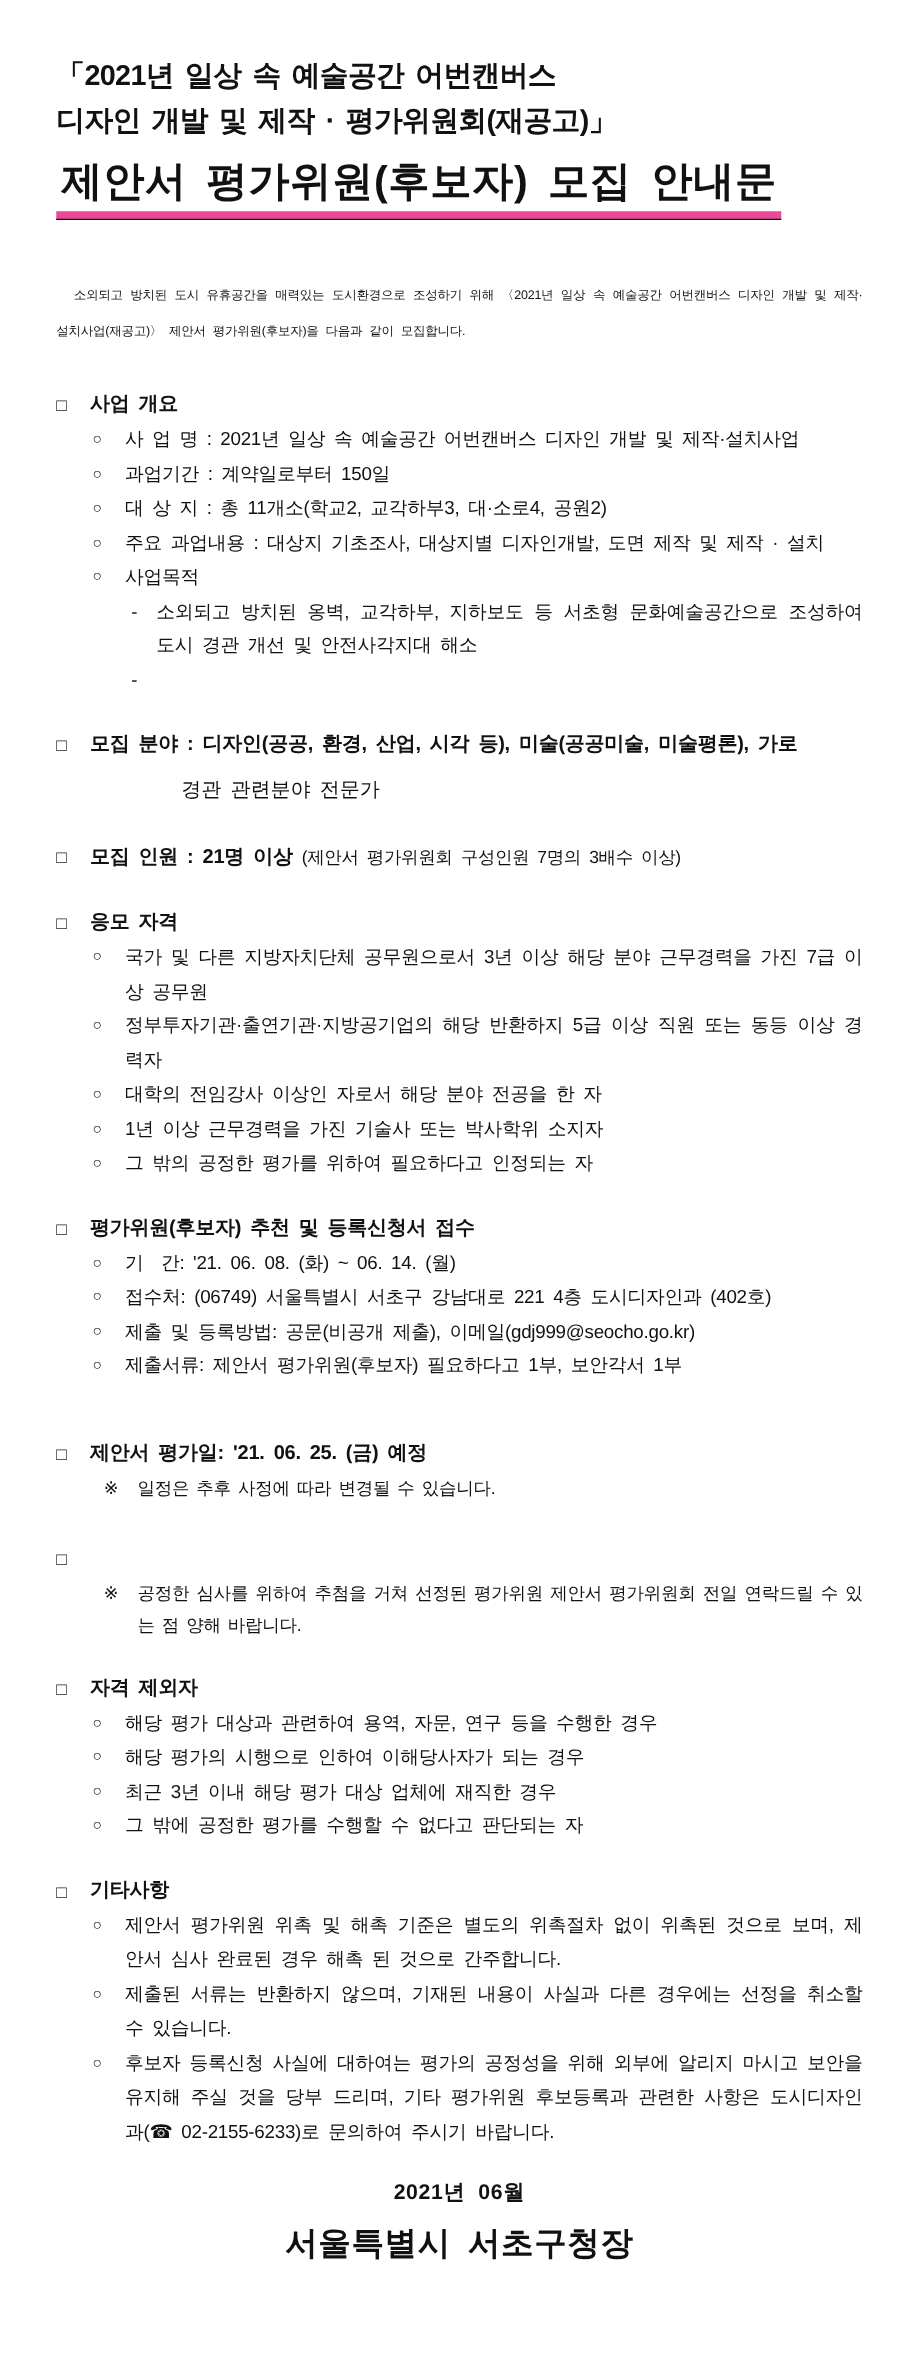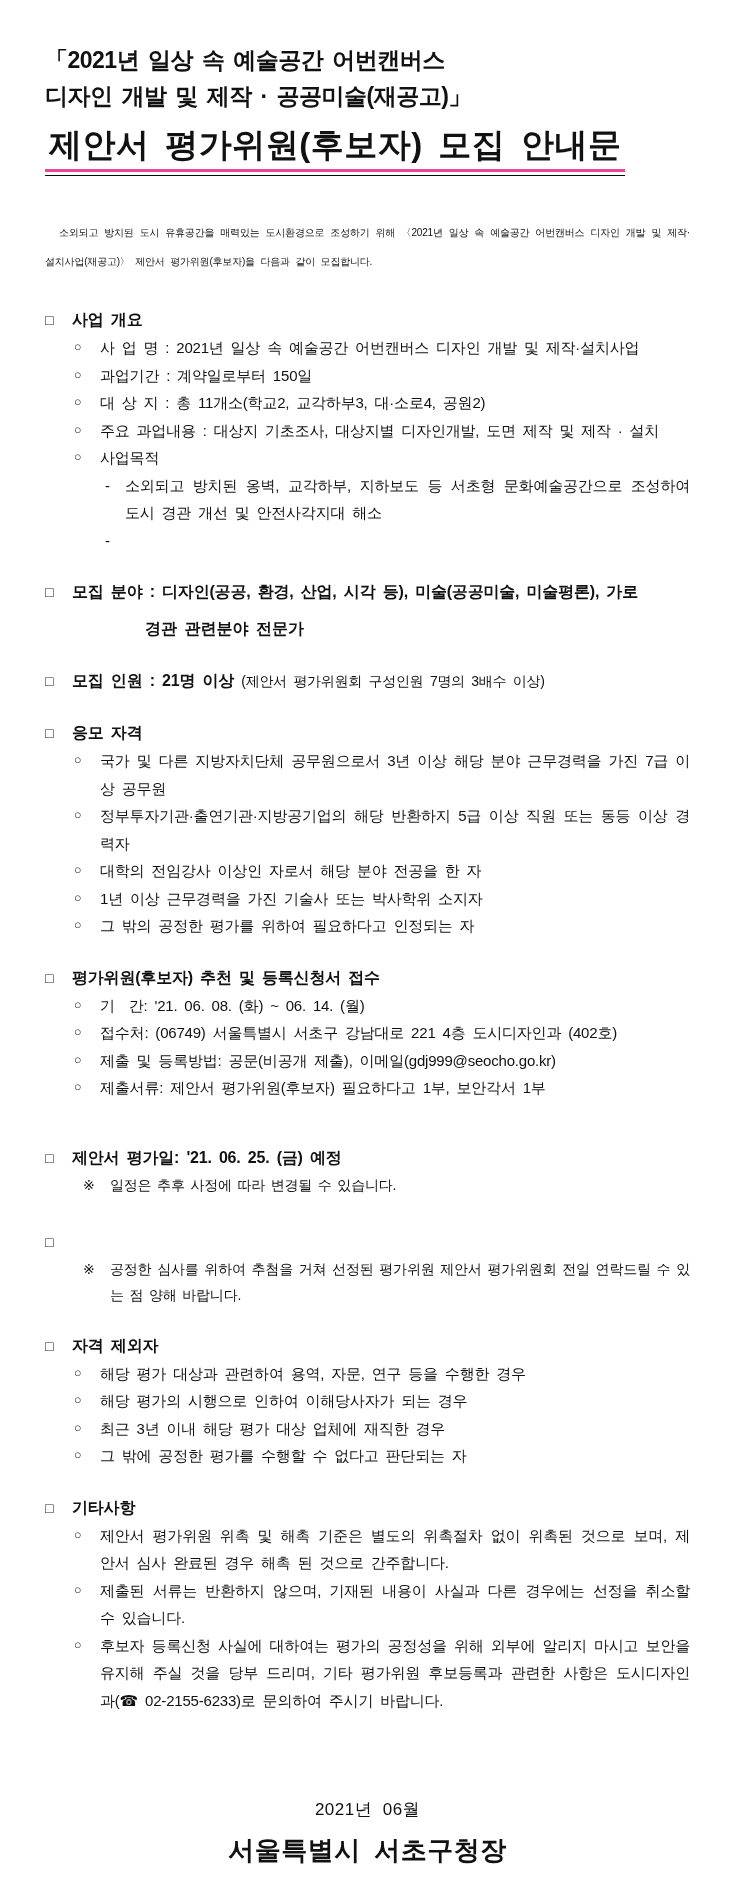--- a/index.html
+++ b/index.html
@@ -28,21 +28,21 @@
   }
   .title-main-wrap{margin-top:10px;}
   .title-main{
     display:inline-block;
     font-size:33px;
     font-weight:bold;
     letter-spacing:0.5px;
     word-spacing:6px;
     line-height:1.25;
     padding:0 4px 4px 4px;
-    border-bottom:3px solid #ec4899;
+    border-bottom:7px solid #ec4899;
     position:relative;
   }
   .title-main::after{
     content:"";
     position:absolute;
     left:0;right:0;bottom:-7px;
     height:1px;
     background:#0a0a0a;
   }
   
@@ -68,21 +68,21 @@
   .h-row .mk{
     flex:0 0 27px;
     font-weight:normal;
     font-size:14px;
     line-height:28px;
     color:#222;
   }
   .h-cont{
     padding-left:100px;
     font-size:16px;
-    font-weight:bold;
+    font-weight:normal;
     line-height:28px;
     margin-top:9px;
     word-spacing:3px;
   }
   .h-small{
     font-weight:normal;
     font-size:14px;
     letter-spacing:-0.3px;
   }
   .h-normal{
@@ -128,43 +128,43 @@
   .note .mk{
     flex:0 0 27px;
     line-height:26px;
   }
   .note .t{flex:1;}
   .gap-lg{margin-top:42px;}
   .gap-md{margin-top:30px;}
   .gap-sm{margin-top:24px;}
   
   .date-line{
-    margin-top:84px;
+    margin-top:23px;
     text-align:center;
     font-size:17px;
-    font-weight:normal;
+    font-weight:bold;
     letter-spacing:0.5px;
   }
   .sig-line{
     margin-top:12px;
     text-align:center;
     font-size:26px;
     font-weight:bold;
     letter-spacing:0.5px;
     word-spacing:6px;
   }
 </style>
 </head>
 <body>
 
 <div class="page">
 
   <div class="hdr">
     <div class="title-sub"><span class="t">「2021년 일상 속 예술공간 어번캔버스</span></div>
-    <div class="title-sub"><span class="t">디자인 개발 및 제작 · 공공미술(재공고)」</span></div>
+    <div class="title-sub"><span class="t">디자인 개발 및 제작 · 평가위원회(재공고)」</span></div>
     <div class="title-main-wrap">
       <span class="title-main t">제안서 평가위원(후보자) 모집 안내문</span>
     </div>
   </div>
 
   <p class="intro t">소외되고 방치된 도시 유휴공간을 매력있는 도시환경으로 조성하기 위해 〈2021년 일상 속 예술공간 어번캔버스 디자인 개발 및 제작·설치사업(재공고)〉 제안서 평가위원(후보자)을 다음과 같이 모집합니다.</p>
 
   <div class="sec gap-md">
     <div class="row h-row">
       <span class="mk">□</span>

